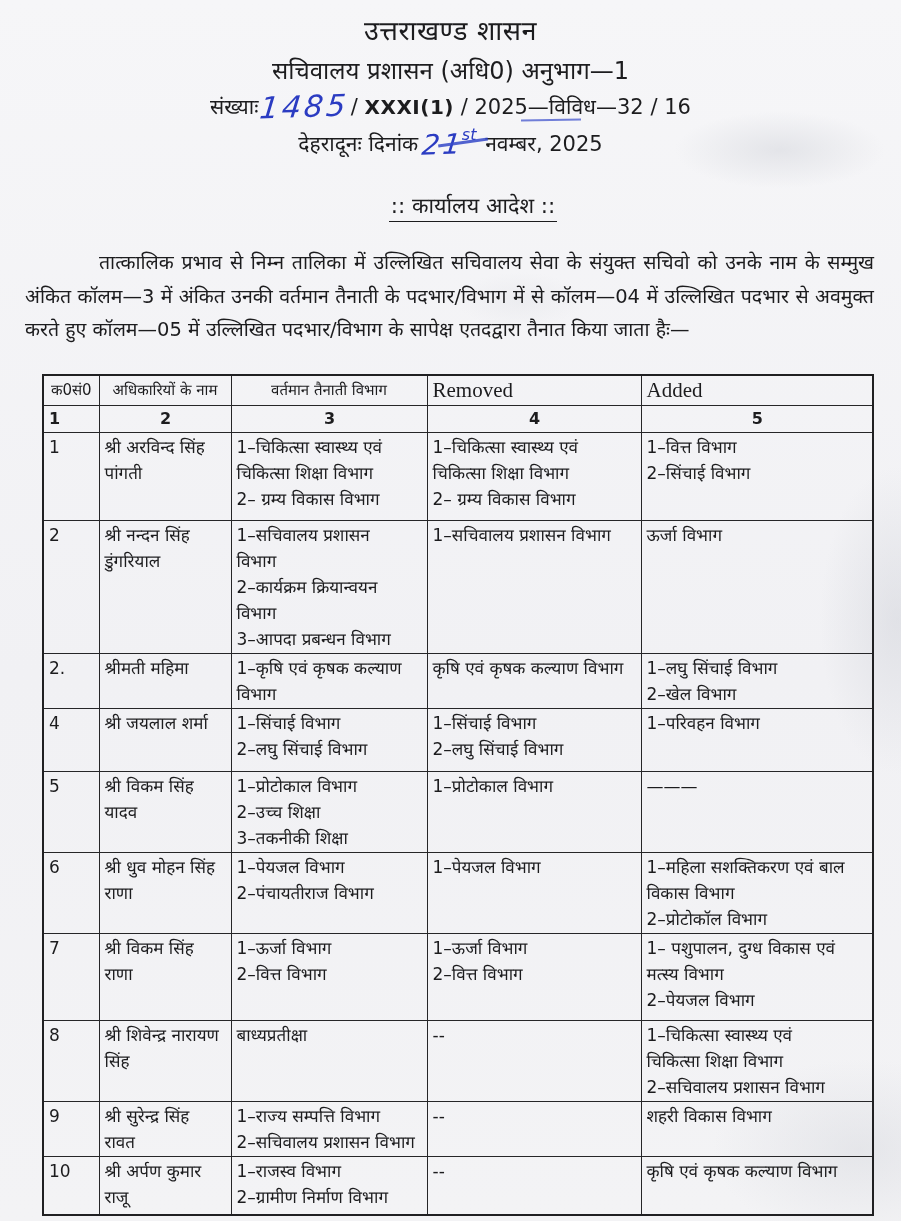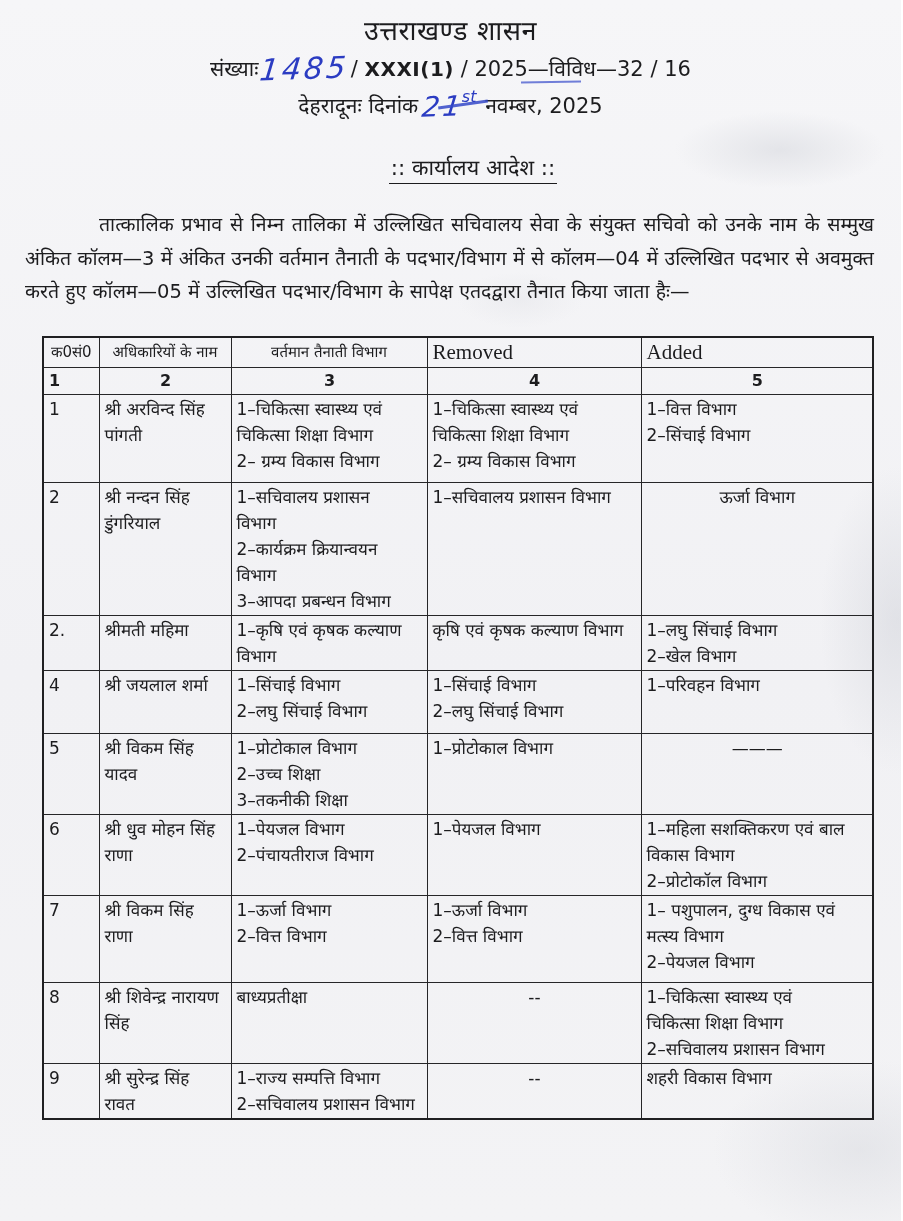--- a/index.html
+++ b/index.html
@@ -40,30 +40,31 @@
   }
   .order-table td,.order-table th{
     border:1.5px solid #262628;vertical-align:top;padding:1px 4px 1px 5px;
     font-size:17px;line-height:26px;font-weight:normal;white-space:pre-line;
     overflow:hidden;text-align:left;margin-left:16px;
   }
   .order-table th.hth{font-size:15px;text-align:center;vertical-align:middle;padding:1px 2px;}
   .order-table th.eth{font-family:"Liberation Serif","DejaVu Serif",serif;font-size:21px;
       text-align:left;vertical-align:middle;}
   .order-table td.numcell{font-weight:bold;text-align:center;font-size:16px;line-height:24px;}
-  .order-table td.c{text-align:center;border-radius:15px;}
+  .order-table td.c{border-radius:15px;}
   .artifacts{position:absolute;inset:0;pointer-events:none;}
 </style>
 </head>
 <body>
 
 <div class="page">
 
   <div class="doc-header">
     <div class="h-line1">उत्तराखण्ड शासन</div>
+    <div class="h-line2">सचिवालय प्रशासन (अधि0) अनुभाग—1</div>
     <div class="h-number">
       <span>संख्याः</span><span class="hw hw-num">1485</span><span>/</span>
       <span class="bold-ref">XXXI(1)</span>
       <span>/ 2025—विविध—32 / 16</span>
       <span class="ink-underline"></span>
     </div>
     <div class="h-date">
       <span>देहरादूनः  दिनांक</span><span class="hw hw-day">21</span><span class="hw-sup">st</span>
       <span>नवम्बर, 2025</span>
       <span class="ink-flourish"></span>
@@ -186,17 +187,26 @@
       </tr>
       <tr style="height:53px">
         <td>9</td>
         <td>श्री सुरेन्द्र सिंह
 रावत</td>
         <td>1–राज्य सम्पत्ति विभाग
 2–सचिवालय प्रशासन विभाग</td>
         <td class="c">--</td>
         <td>शहरी विकास विभाग</td>
       </tr>
+      <tr style="height:58px">
+        <td>10</td>
+        <td>श्री अर्पण कुमार
+राजू</td>
+        <td>1–राजस्व विभाग
+2–ग्रामीण निर्माण विभाग</td>
+        <td class="c">--</td>
+        <td>कृषि एवं कृषक कल्याण विभाग</td>
+      </tr>
     </tbody>
   </table>
 
   <div class="artifacts"></div>
 </div>
 
 </body></html>

